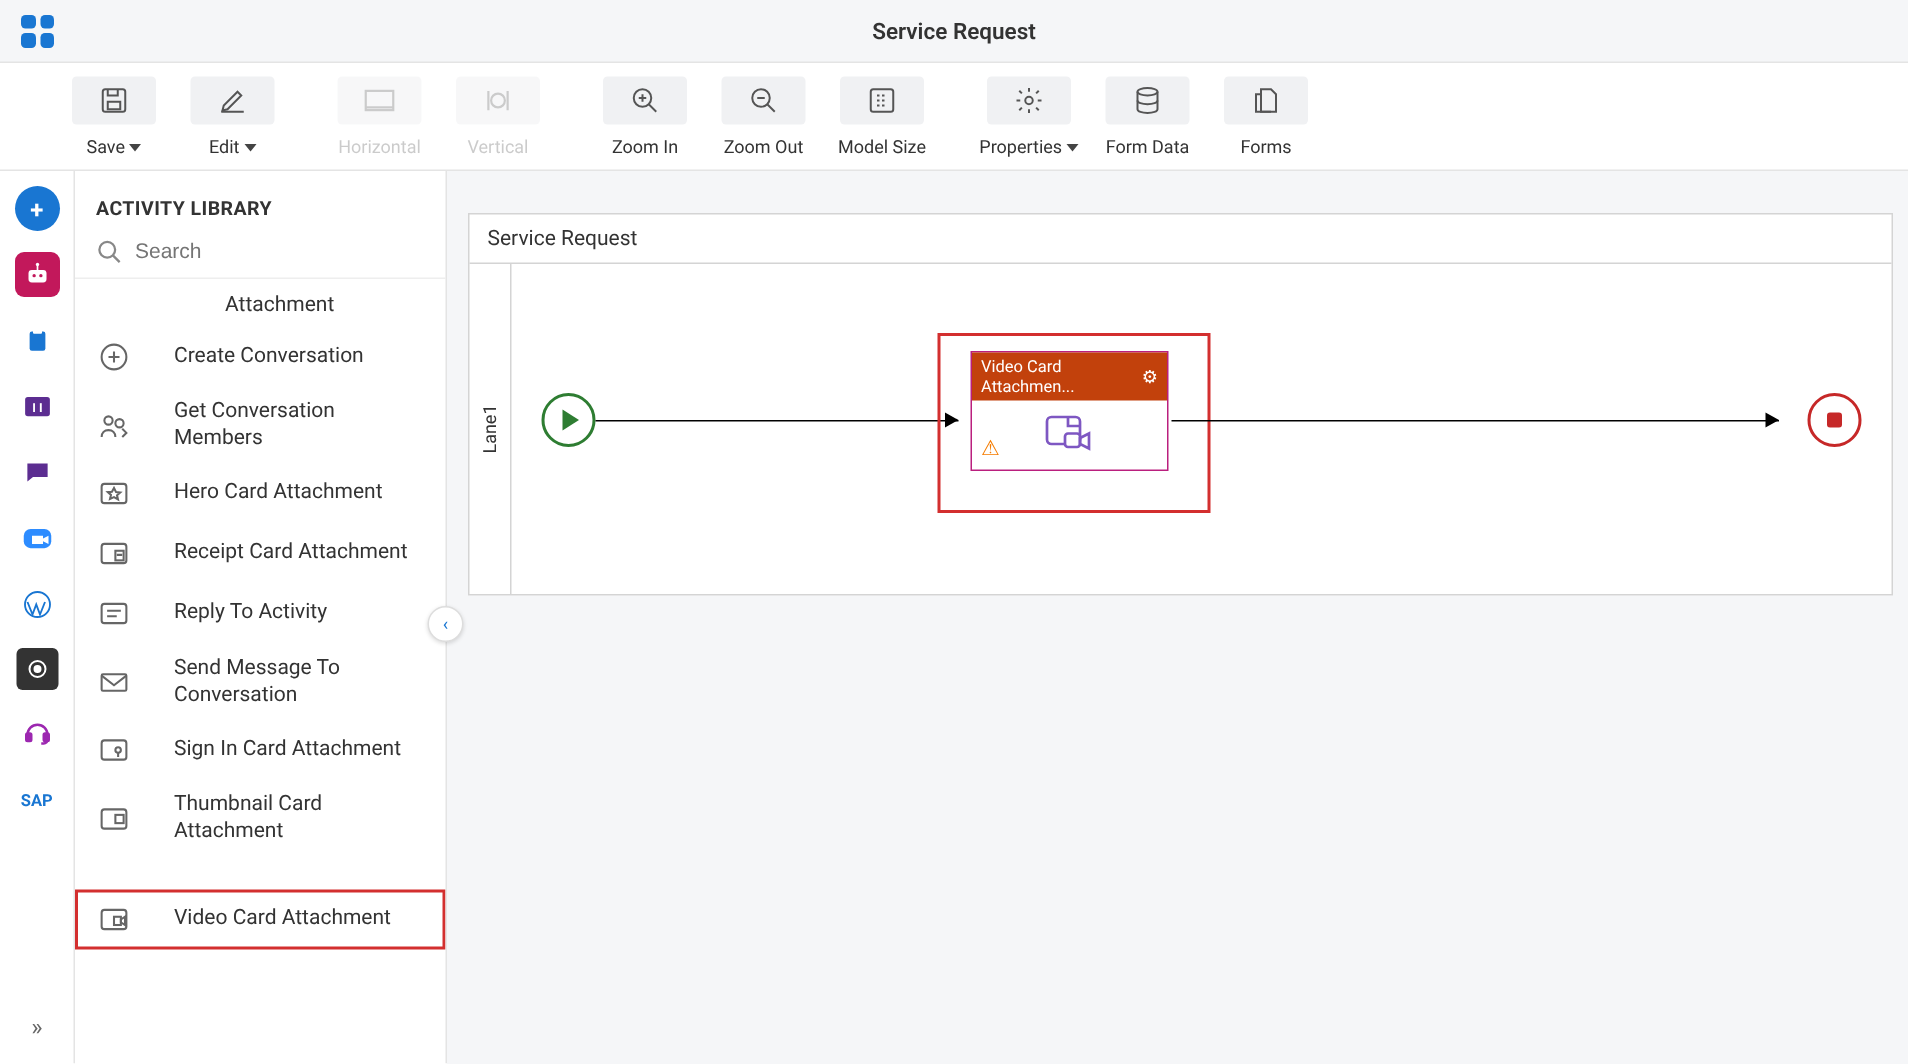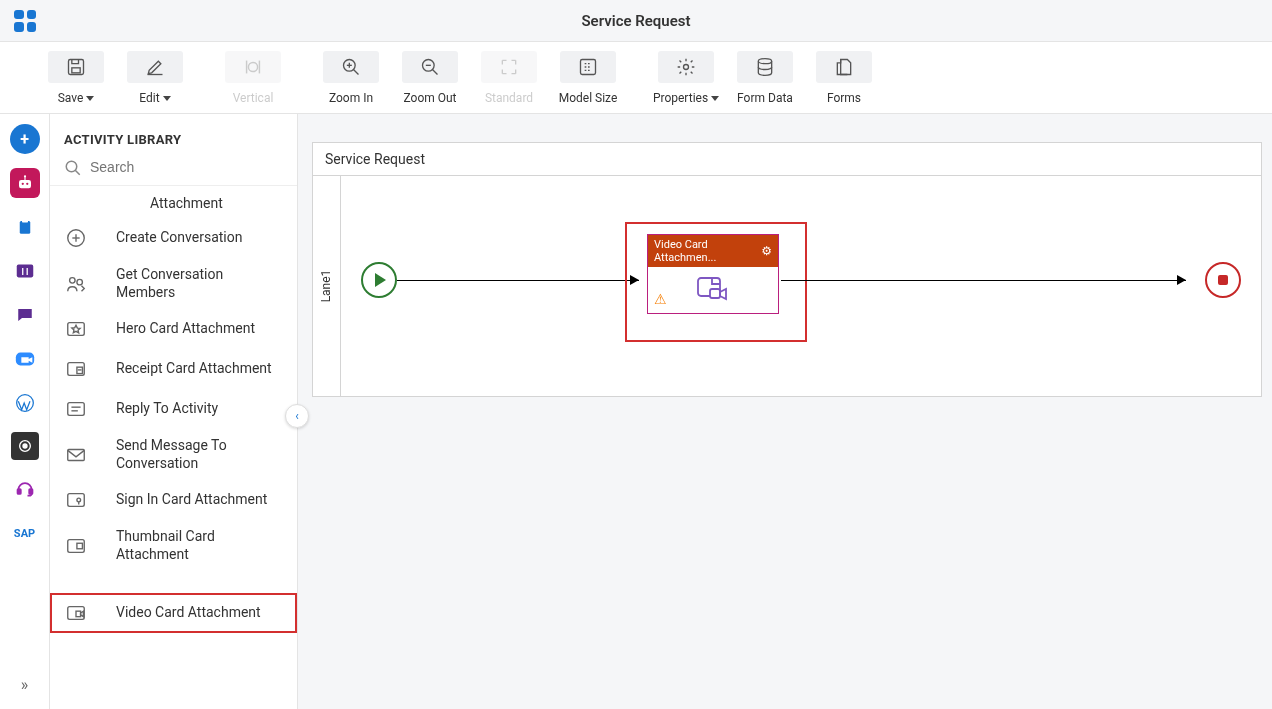--- a/index.html
+++ b/index.html
@@ -109,20 +109,29 @@
           <path d="M4 20l4-1 11-11-3-3L5 16l-1 4z"></path>
           <path d="M3 21h18"></path>
         </svg>
       </div>
     <span class="label"><span>Edit</span><i class="chev-down"></i></span>
   </div>
   <div style="width:12px"></div>
   <div class="tool-btn disabled">
     <div class="icon-box">
         <svg width="22" height="18" viewBox="0 0 24 18" fill="none" stroke="#999" stroke-width="1.6">
+          <rect x="2" y="2" width="20" height="14"></rect>
+          <line x1="2" y1="14" x2="22" y2="14"></line>
+        </svg>
+      </div>
+    <span class="label">Horizontal</span>
+  </div>
+  <div class="tool-btn disabled">
+    <div class="icon-box">
+        <svg width="22" height="18" viewBox="0 0 24 18" fill="none" stroke="#999" stroke-width="1.6">
           <line x1="5" y1="2" x2="5" y2="16"></line>
           <circle cx="12" cy="9" r="5"></circle>
           <line x1="19" y1="2" x2="19" y2="16"></line>
         </svg>
       </div>
     <span class="label">Vertical</span>
   </div>
   <div style="width:12px"></div>
   <div class="tool-btn">
     <div class="icon-box">
@@ -137,28 +146,20 @@
   </div>
   <div class="tool-btn">
     <div class="icon-box">
         <svg width="20" height="20" viewBox="0 0 24 24" fill="none" stroke="#555" stroke-width="1.6">
           <circle cx="10" cy="10" r="7"></circle>
           <line x1="15" y1="15" x2="21" y2="21"></line>
           <line x1="7" y1="10" x2="13" y2="10"></line>
         </svg>
       </div>
     <span class="label">Zoom Out</span>
-  </div>
-  <div class="tool-btn disabled">
-    <div class="icon-box">
-        <svg width="20" height="20" viewBox="0 0 24 24" fill="none" stroke="#999" stroke-width="1.6">
-          <path d="M4 4h5M4 4v5M20 4h-5M20 4v5M4 20h5M4 20v-5M20 20h-5M20 20v-5"></path>
-        </svg>
-      </div>
-    <span class="label">Standard</span>
   </div>
   <div class="tool-btn">
     <div class="icon-box">
         <svg width="20" height="20" viewBox="0 0 24 24" fill="none" stroke="#555" stroke-width="1.6">
           <rect x="3" y="3" width="18" height="18" rx="2"></rect>
           <path d="M8 8h8M8 12h8M8 16h8" stroke-dasharray="2 2"></path>
         </svg>
       </div>
     <span class="label">Model Size</span>
   </div>

